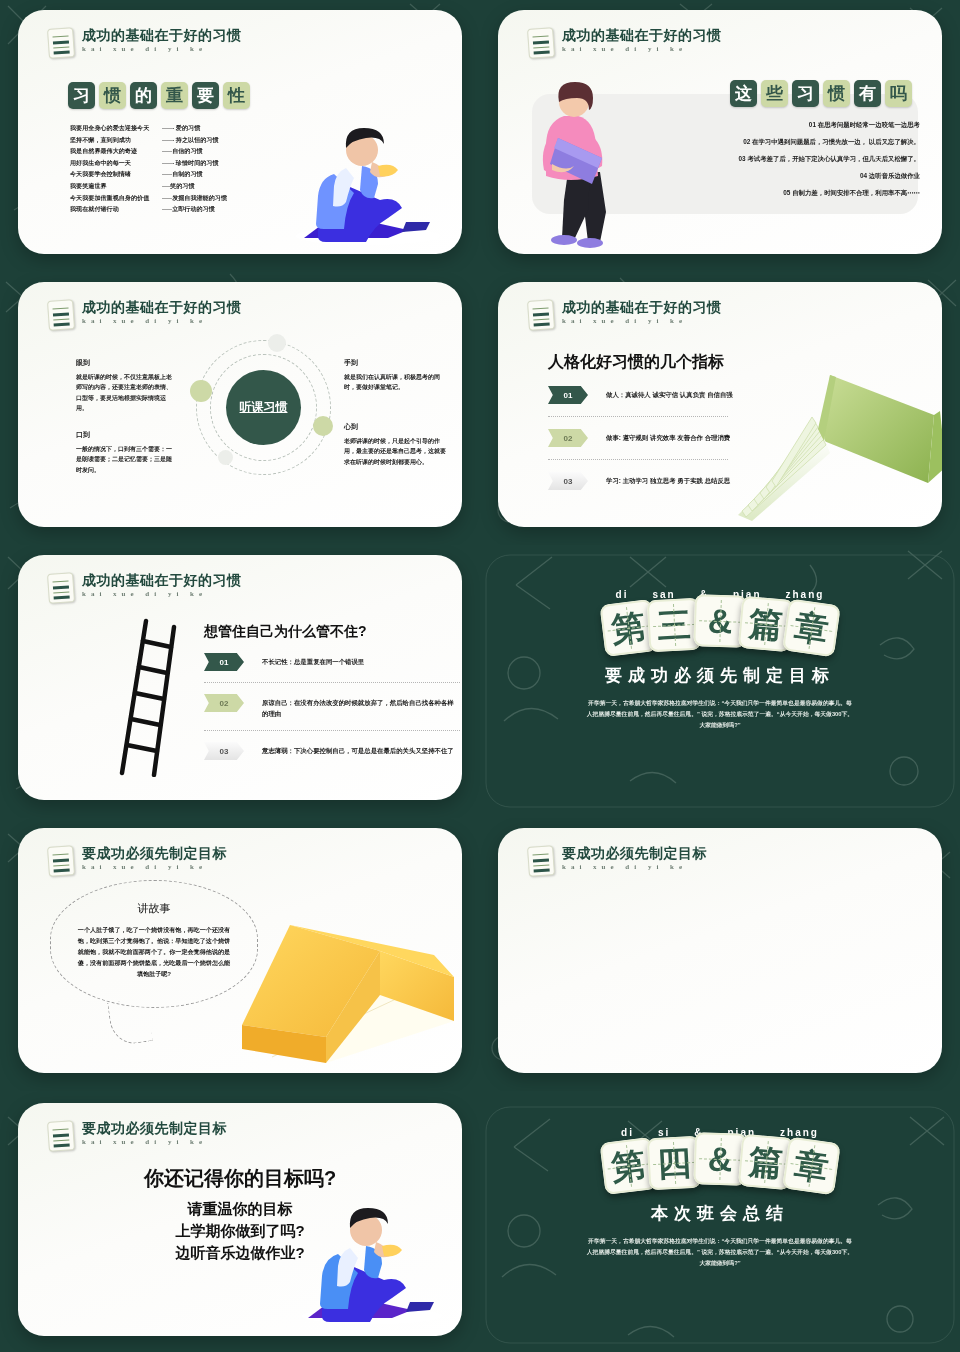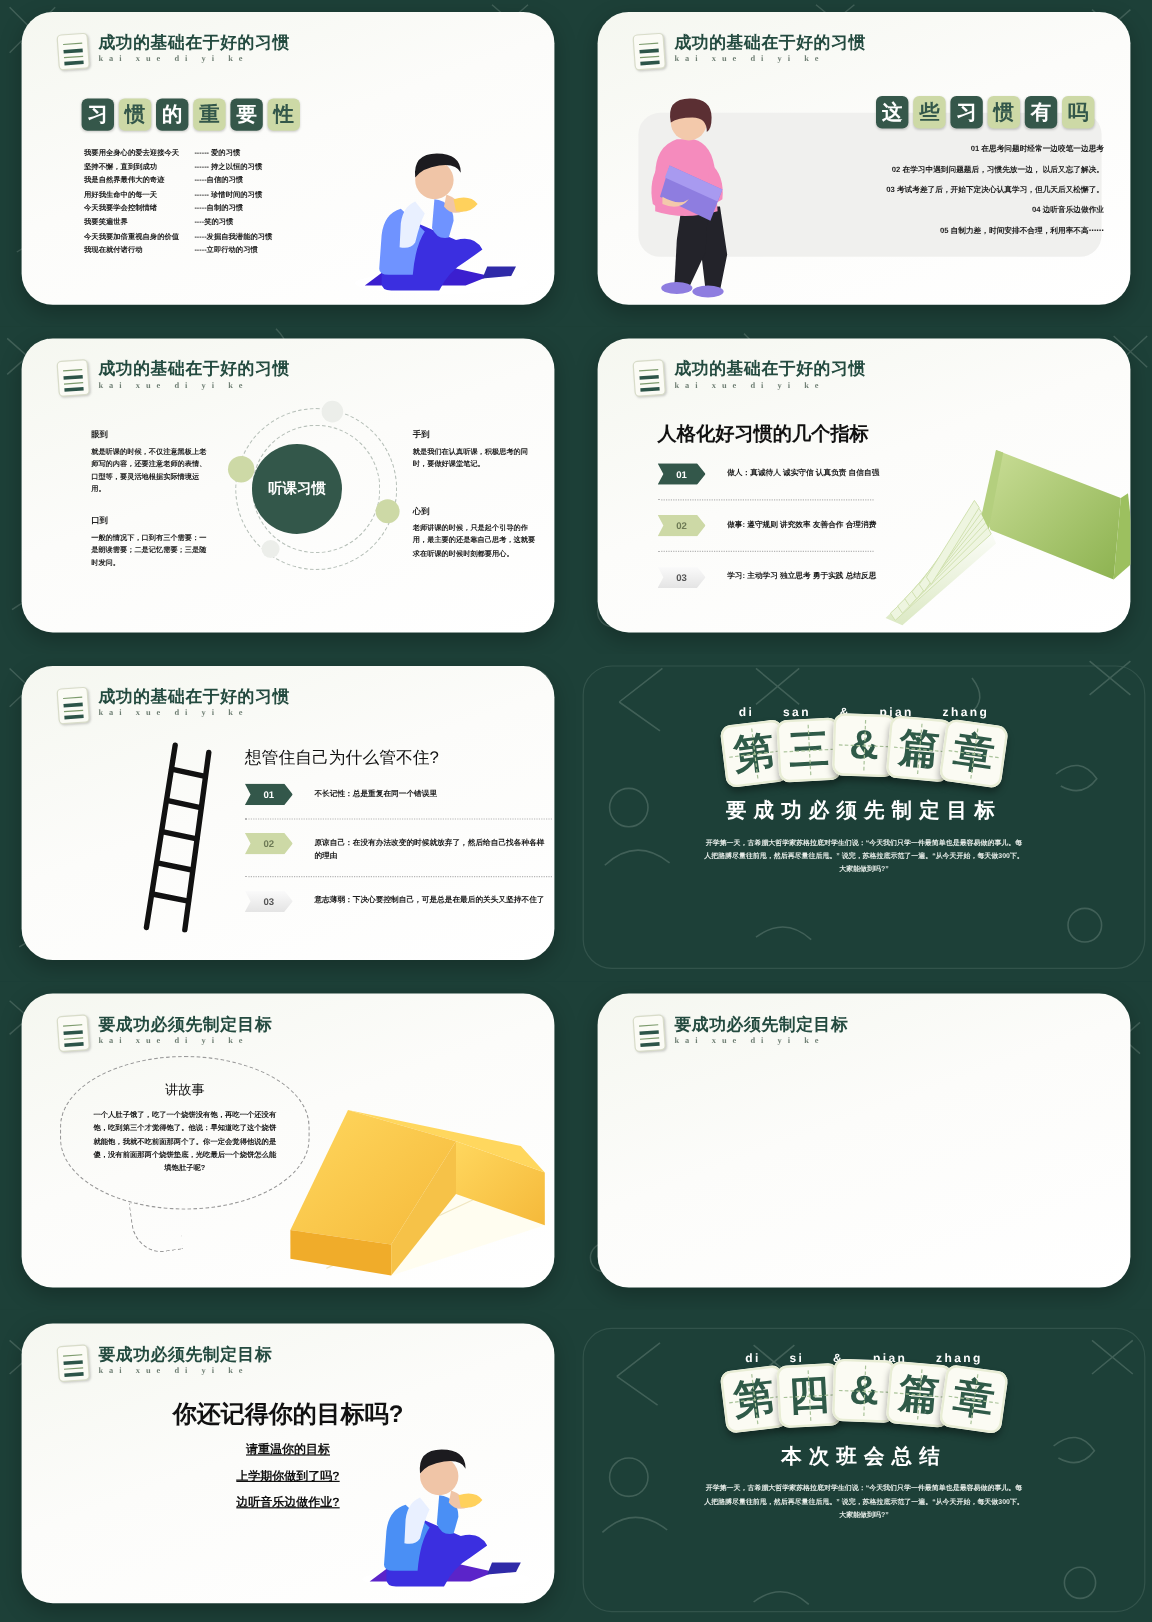--- a/index.html
+++ b/index.html
@@ -131,21 +131,21 @@
     height:26px; display:flex; align-items:center; justify-content:center;
     font-size:12px; font-weight:700; position:relative;
     clip-path: polygon(0 0, 96% 0, 100% 50%, 96% 100%, 0 100%, 3.2% 50%);
   }
   .banner.b1{ background:#3a604f; color:#ffffff; }
   .banner.b2{ background:#efefef; color:#111111; }
   .banner.b3{ background:#cedba4; color:#ffffff; }
   .banner-note{ font-size:6px; font-weight:700; color:#1b1b1b; margin:7px 0 0 8px; }
   
   .s9-title{ text-align:center; font-size:20px; font-weight:700; color:#111; }
-  .s9-lines{ text-align:center; font-size:10px; font-weight:700; color:#111; line-height:22px; margin-top:6px;text-decoration:underline;}
+  .s9-lines{ text-align:center; font-size:15px; font-weight:700; color:#111; line-height:22px; margin-top:6px;}
   svg{ display:block; }
 </style>
 </head>
 <body>
 
 <div class="deck">
 
   <div class="slide">
     <svg class="chalk" viewBox="0 0 480 272">
       <g fill="none" stroke="#cfe0d6" stroke-width="1.2">
@@ -308,21 +308,21 @@
           </div>
         <div class="hdr-text">
           <div class="hdr-title">成功的基础在于好的习惯</div>
           <div class="hdr-pinyin">kai   xue   di   yi   ke</div>
         </div>
       </div>
 
       <div>
         <div class="ring" style="left:178px;top:58px;width:135px;height:135px;"></div>
         <div class="ring" style="left:192px;top:72px;width:107px;height:107px;"></div>
-        <div class="core" style="left:192px;top:88px;width:75px;height:75px;">听课习惯</div>
+        <div class="core" style="left:208px;top:88px;width:75px;height:75px;text-decoration:underline;">听课习惯</div>
         <div class="dot" style="left:172px;top:98px;width:22px;height:22px;background:#cdd9a6;"></div>
         <div class="dot" style="left:295px;top:134px;width:20px;height:20px;background:#cdd9a6;"></div>
         <div class="dot" style="left:250px;top:52px;width:18px;height:18px;background:#eceeea;"></div>
         <div class="dot" style="left:200px;top:168px;width:15px;height:15px;background:#eceeea;"></div>
       </div>
 
       <div class="s3-txt" style="left:58px;top:76px;width:100px;">
         <b>眼到</b>
         <span>就是听课的时候，不仅注意黑板上老师写的内容，还要注意老师的表情、口型等，要灵活地根据实际情境运用。</span>
       </div>
@@ -437,21 +437,21 @@
           <path d="M30 4 L6 156"></path>
             <path d="M58 10 L38 158"></path>
           <path d="M27 24 L55 30"></path>
             <path d="M23 50 L51 56"></path>
           <path d="M19 76 L48 82"></path>
             <path d="M15 102 L44 108"></path>
           <path d="M11 128 L41 134"></path>
         </g>
       </svg>
 
-      <div style="position:absolute;left:186px;top:68px;font-size:14px;font-weight:400;color:#111;">想管住自己为什么管不住?</div>
+      <div style="position:absolute;left:186px;top:68px;font-size:14px;font-weight:700;color:#111;">想管住自己为什么管不住?</div>
 
       <div style="position:absolute;left:186px;top:98px;width:256px;">
         <div class="idx-row">
           <div class="idx d1">01</div>
           <div class="idx-txt">不长记性：总是重复在同一个错误里</div>
         </div>
         <div class="dotted" style="margin:11px 0 11px 0;"></div>
         <div class="idx-row">
           <div class="idx d2">02</div>
           <div class="idx-txt">原谅自己：在没有办法改变的时候就放弃了，然后给自己找各种各样的理由</div>

